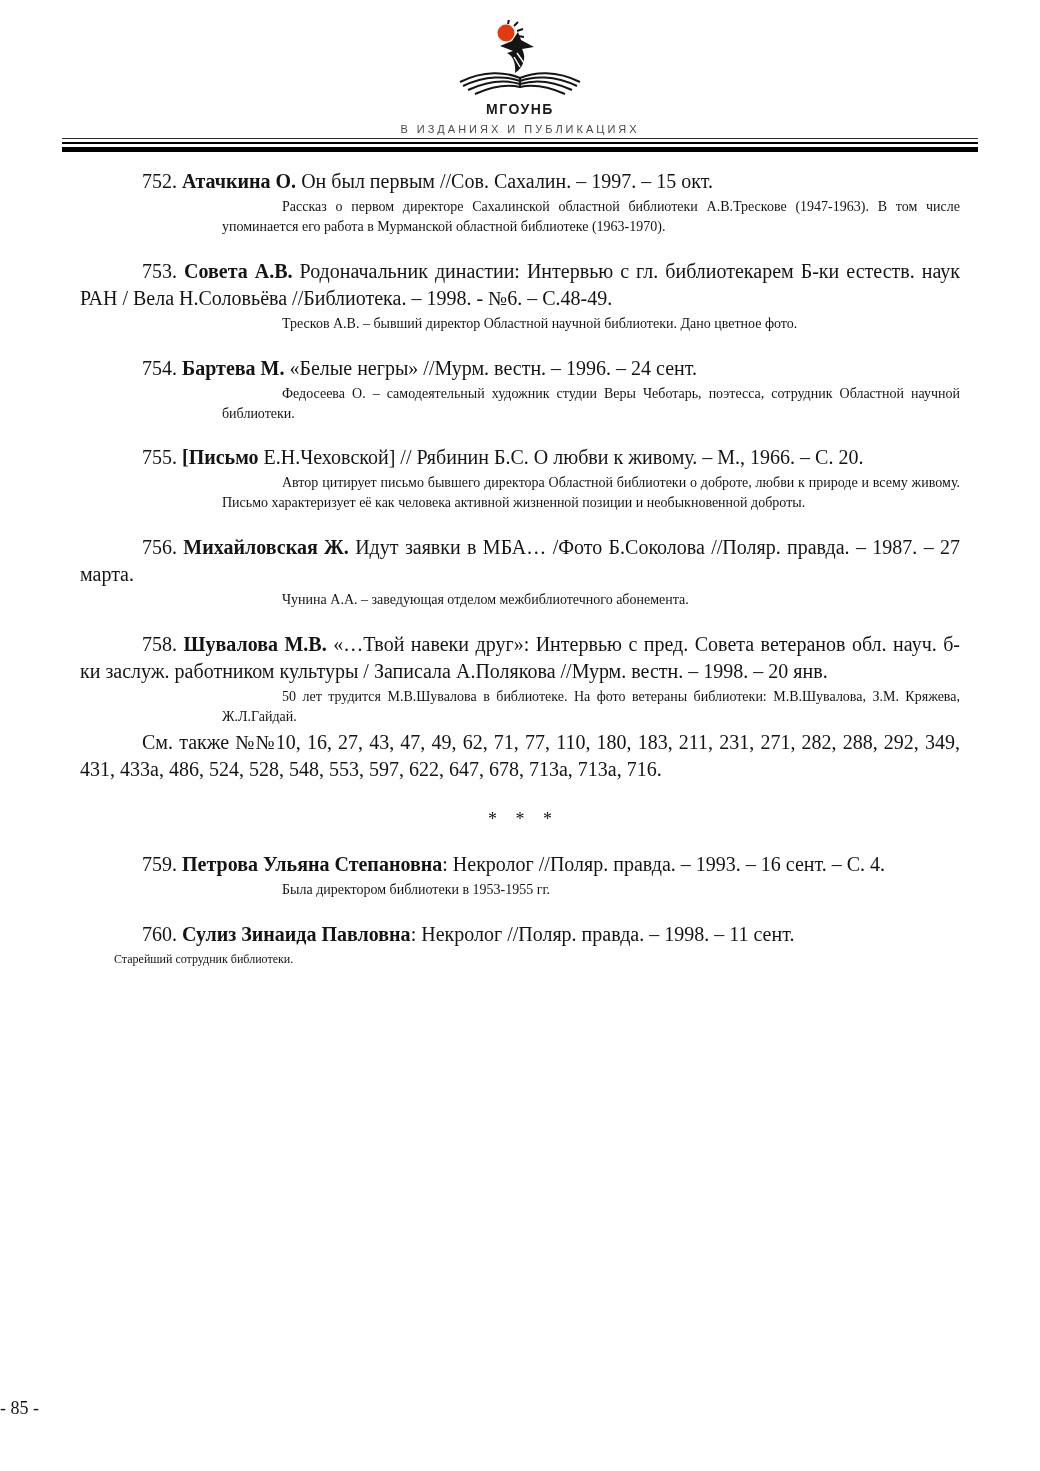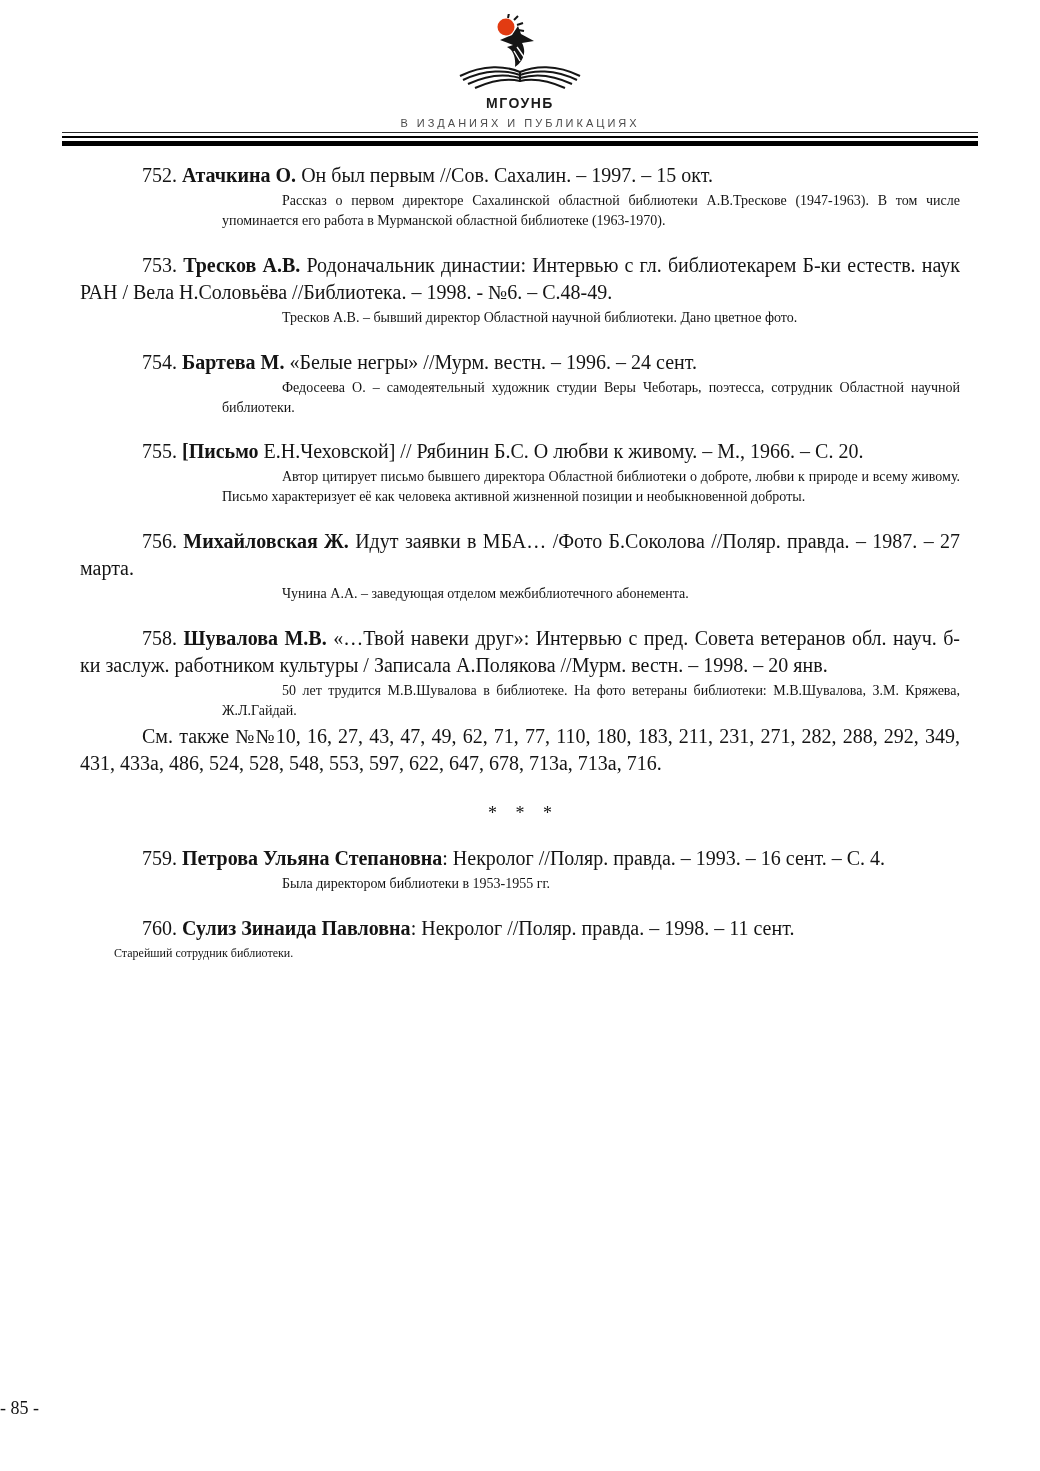--- a/index.html
+++ b/index.html
@@ -6,21 +6,21 @@
   .page {
     position:relative;
     width:1040px; height:1471px;
     margin:0 auto;
     background:#ffffff;
     color:#141414;
     font-family:"Liberation Serif","DejaVu Serif",serif;
     overflow:hidden;
   }
   
-  .header { padding-top:14px; }
+  .header { padding-top:20px; }
   .logo-emblem { display:block; margin:0 auto; }
   .acronym {
     text-align:center;
     font-family:"Liberation Sans","DejaVu Sans",sans-serif;
     font-weight:bold; font-size:14px; letter-spacing:1.5px;
     color:#1b1b1b; margin-top:1px;
   }
   .tagline-row {
     margin:2px 62px 0;
     text-align:center;
@@ -107,21 +107,21 @@
   </div>
 
   <div class="content">
 
     <div class="entry first">
       <p class="cite"><span>752. </span><span class="bold">Атачкина О.</span><span> Он был первым //Сов. Сахалин. – 1997. – 15 окт.</span></p>
       <p class="annot">Рассказ о первом директоре Сахалинской областной библиотеки А.В.Трескове (1947-1963). В том числе упоминается его работа в Мурманской областной библиотеке (1963-1970).</p>
     </div>
 
     <div class="entry">
-      <p class="cite"><span>753. </span><span class="bold">Тресков А.В.</span><span> Родоначальник династии: Интервью с гл. библиотекарем Б-ки естеств. наук РАН / Вела Н.Соловьёва //Библиотека. – 1998. - №6. – С.48-49.</span></p>
+      <p class="cite"><span>753. </span><span class="bold">Совета А.В.</span><span> Родоначальник династии: Интервью с гл. библиотекарем Б-ки естеств. наук РАН / Вела Н.Соловьёва //Библиотека. – 1998. - №6. – С.48-49.</span></p>
       <p class="annot">Тресков А.В. – бывший директор Областной научной библиотеки. Дано цветное фото.</p>
     </div>
 
     <div class="entry">
       <p class="cite"><span>754. </span><span class="bold">Бартева М.</span><span> «Белые негры» //Мурм. вестн. – 1996. – 24 сент.</span></p>
       <p class="annot">Федосеева О. – самодеятельный художник студии Веры Чеботарь, поэтесса, сотрудник Областной научной библиотеки.</p>
     </div>
 
     <div class="entry">
       <p class="cite"><span>755. </span><span class="bold">[Письмо</span><span> Е.Н.Чеховской] //  Рябинин Б.С. О любви к живому. – М., 1966. – С. 20.</span></p>

